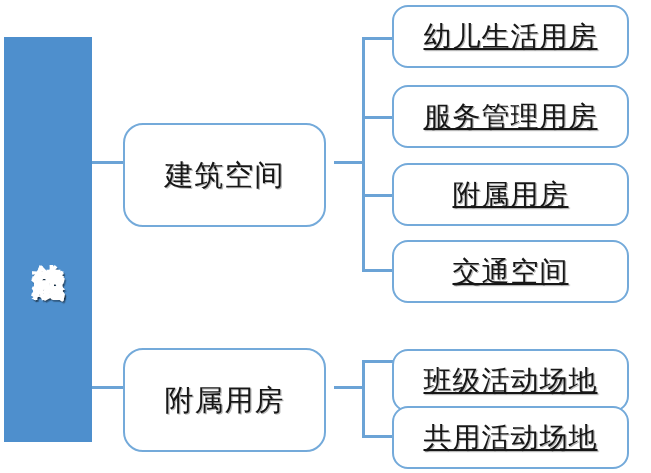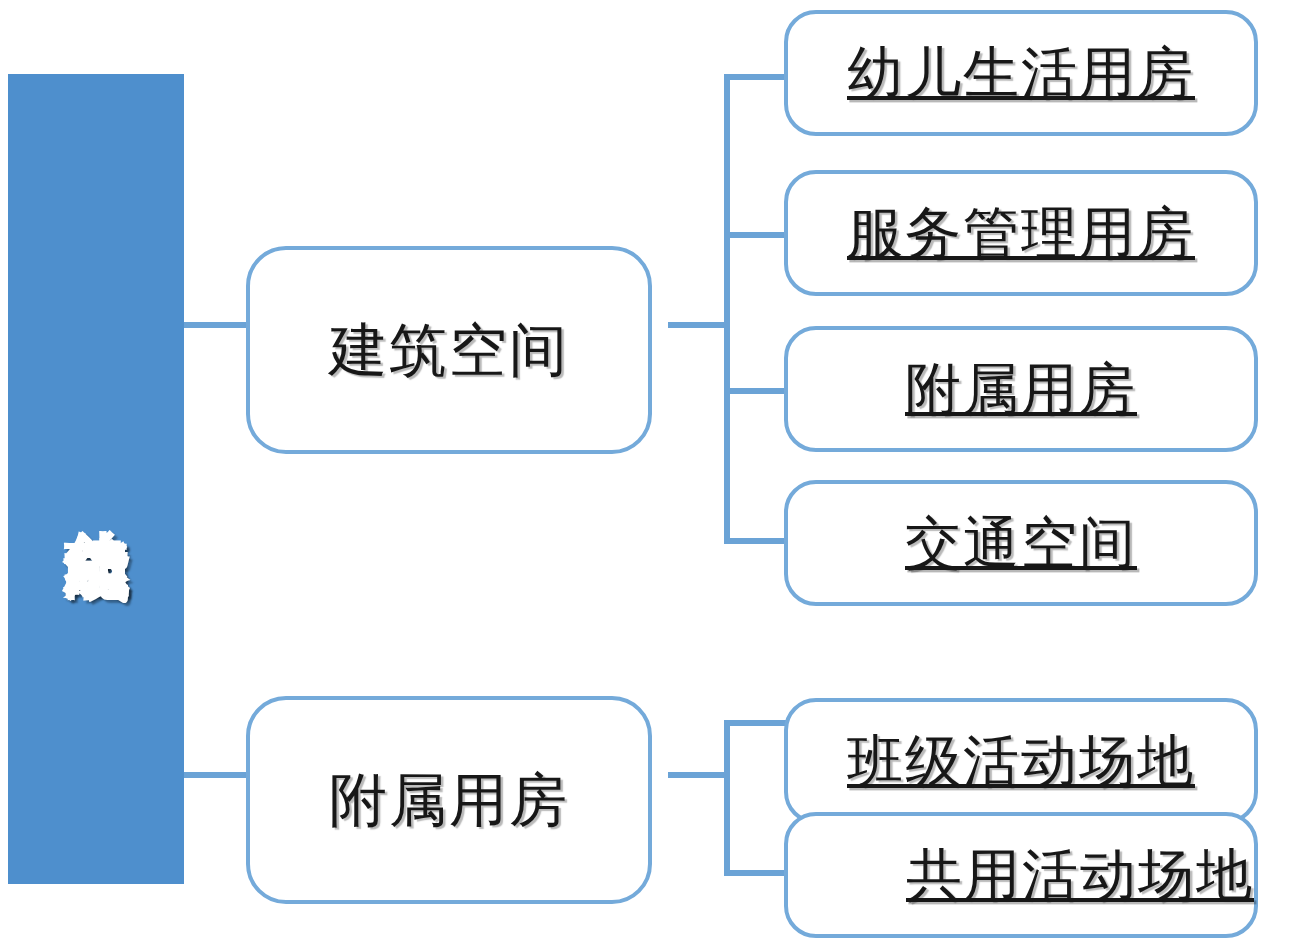--- a/index.html
+++ b/index.html
@@ -67,21 +67,21 @@
   .n-build { top: 123px; }
   .n-field { top: 348px; }
 
   
   .lvl3 { left: 392px; width: 237px; height: 63px; text-decoration: underline; }
   .n-c1 { top: 5px; }
   .n-c2 { top: 85px; }
   .n-c3 { top: 163px; align-items: center; }
   .n-c4 { top: 240px; }
   .n-c5 { top: 329px; margin-top: 20px; }
-  .n-c6 { top: 406px; justify-content: flex-end; }
+  .n-c6 { top: 406px; }
 
   
   .ln {
     position: absolute;
     background: #6ba3d6;
   }
   .ln-h { height: 3px; }
   .ln-v { width: 3px; }
 </style>
 </head>

